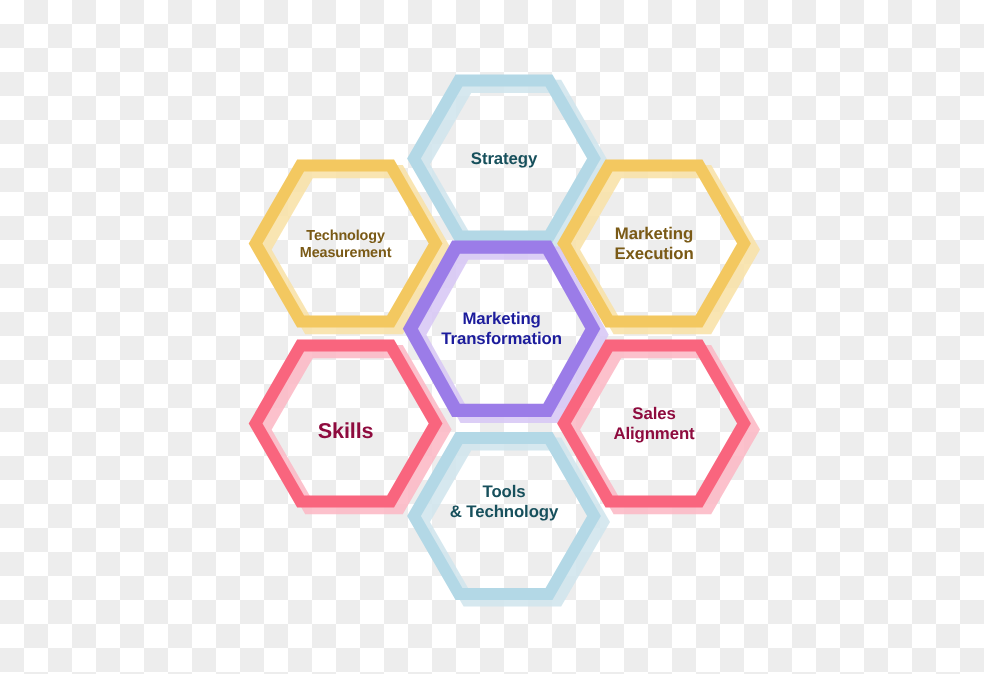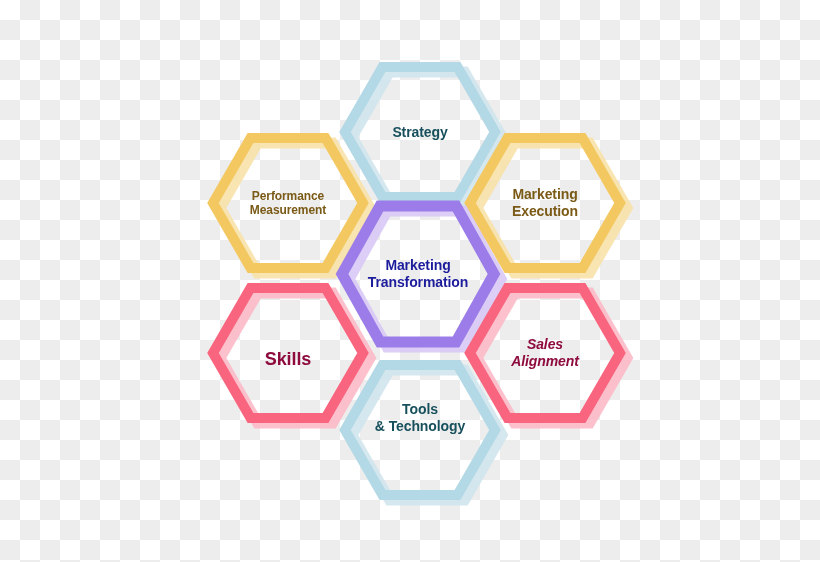--- a/index.html
+++ b/index.html
@@ -90,26 +90,26 @@
           <polygon points="514.50,293.00 589.50,293.00 627.00,358.00 589.50,423.00 514.50,423.00 477.00,358.00" fill="none" stroke="#fbb6c3" stroke-width="11" stroke-linejoin="miter" opacity="0.85"></polygon>
           <polygon points="507.50,288.00 582.50,288.00 620.00,353.00 582.50,418.00 507.50,418.00 470.00,353.00" fill="none" stroke="#f9657e" stroke-width="10" stroke-linejoin="miter"></polygon>
         </g>
         <g>
           <polygon points="389.50,370.00 464.50,370.00 502.00,435.00 464.50,500.00 389.50,500.00 352.00,435.00" fill="none" stroke="#cfe4ec" stroke-width="11" stroke-linejoin="miter" opacity="0.85"></polygon>
           <polygon points="382.50,365.00 457.50,365.00 495.00,430.00 457.50,495.00 382.50,495.00 345.00,430.00" fill="none" stroke="#b3d8e6" stroke-width="10" stroke-linejoin="miter"></polygon>
         </g>
       </svg>
     <div id="label-layer">
         <div class="hex-label" style="left: 352px; top: 106px; width: 136px; height: 52px; color: rgb(23, 80, 92); font-size: 14px;">Strategy</div>
-        <div class="hex-label" style="left: 220px; top: 177px; width: 136px; height: 52px; color: rgb(122, 90, 22); font-size: 12px;">Performance
+        <div class="hex-label" style="left: 220px; top: 177px; width: 136px; height: 52px; color: rgb(122, 90, 22); font-size: 12px;">Technology
 Measurement</div>
         <div class="hex-label" style="left: 477px; top: 177px; width: 136px; height: 52px; color: rgb(122, 90, 22); font-size: 14px;">Marketing
 Execution</div>
         <div class="hex-label" style="left: 349px; top: 248px; width: 138px; height: 52px; color: rgb(28, 28, 156); font-size: 14px;">Marketing
 Transformation</div>
         <div class="hex-label" style="left: 220px; top: 334px; width: 136px; height: 52px; color: rgb(142, 11, 62); font-size: 18px;">Skills</div>
-        <div class="hex-label" style="left: 477px; top: 327px; width: 136px; height: 52px; color: rgb(142, 11, 62); font-size: 14px; font-style: italic;">Sales
+        <div class="hex-label" style="left: 477px; top: 327px; width: 136px; height: 52px; color: rgb(142, 11, 62); font-size: 14px;">Sales
 Alignment</div>
         <div class="hex-label" style="left: 352px; top: 392px; width: 136px; height: 52px; color: rgb(23, 80, 92); font-size: 14px;">Tools
 &amp; Technology</div>
       </div>
   </div>
 </div>
 
 </body></html>

